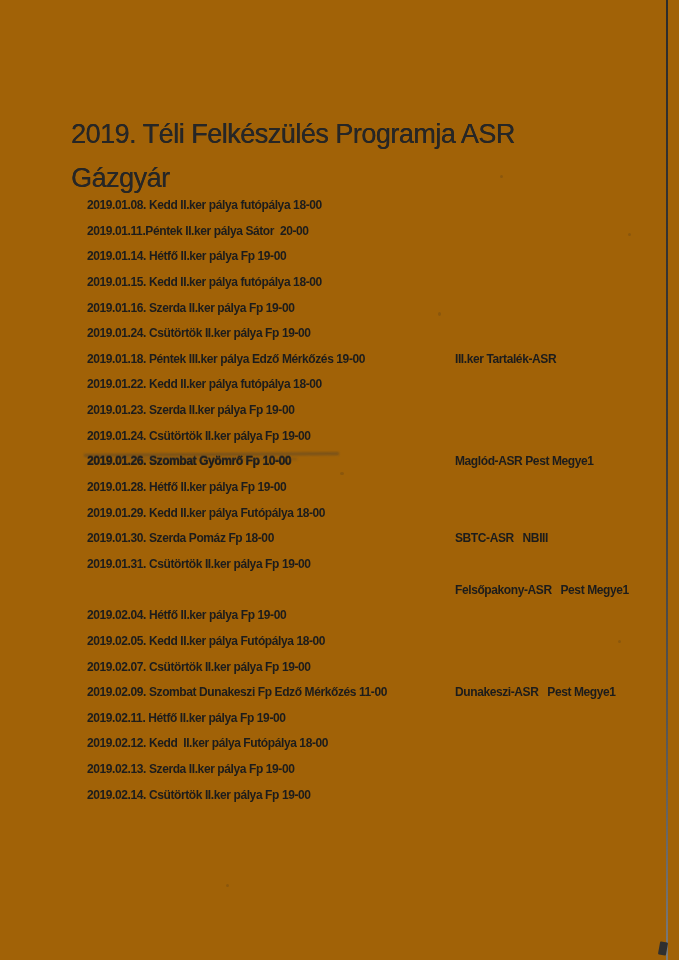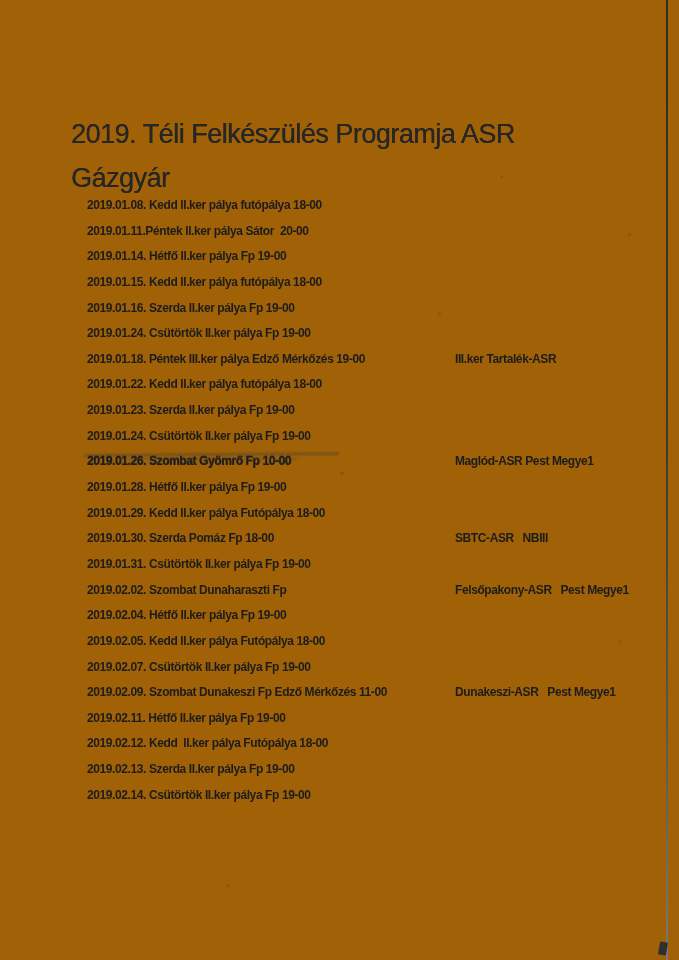--- a/index.html
+++ b/index.html
@@ -160,21 +160,20 @@
       </div>
       <div class="row">
         <span class="event">2019.01.30. Szerda Pomáz Fp 18-00</span>
         <span class="match">SBTC-ASR   NBIII</span>
       </div>
       <div class="row">
         <span class="event">2019.01.31. Csütörtök II.ker pálya Fp 19-00</span>
         <span class="match"></span>
       </div>
       <div class="row">
-        <span class="event">2019.02.02. Szombat Dunaharaszti Fp</span>
         <span class="match">Felsőpakony-ASR   Pest Megye1</span>
       </div>
       <div class="row">
         <span class="event">2019.02.04. Hétfő II.ker pálya Fp 19-00</span>
         <span class="match"></span>
       </div>
       <div class="row">
         <span class="event">2019.02.05. Kedd II.ker pálya Futópálya 18-00</span>
         <span class="match"></span>
       </div>

